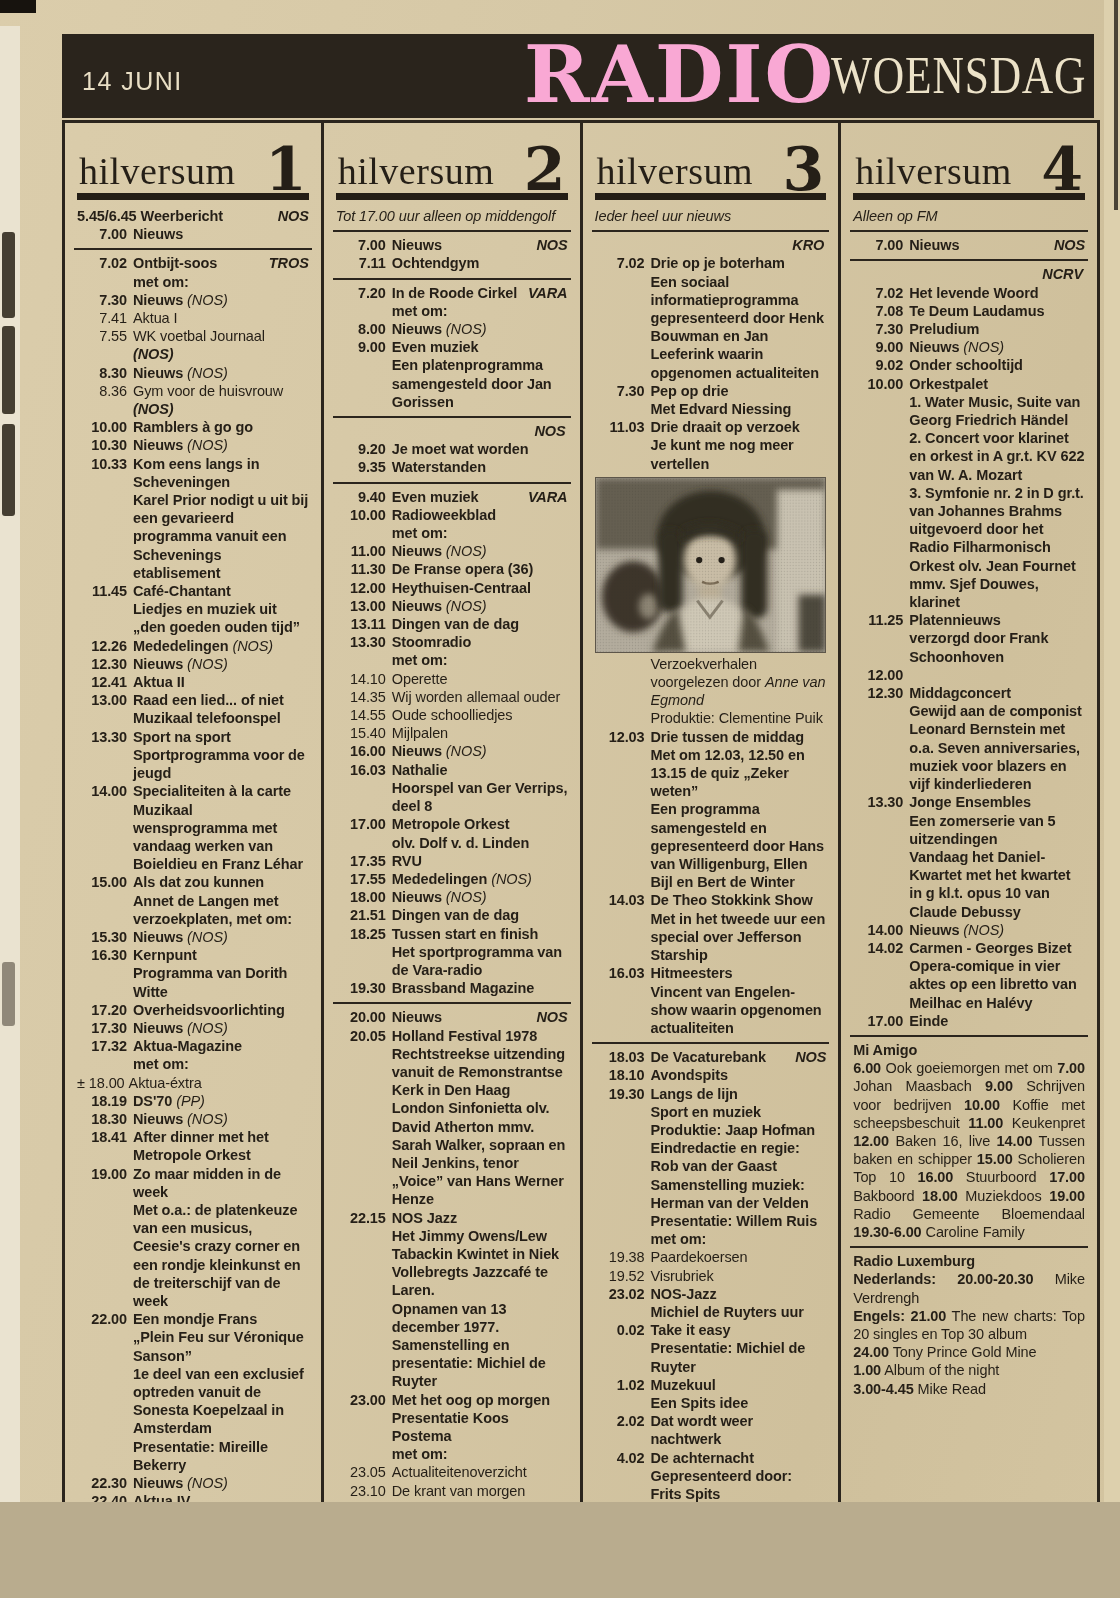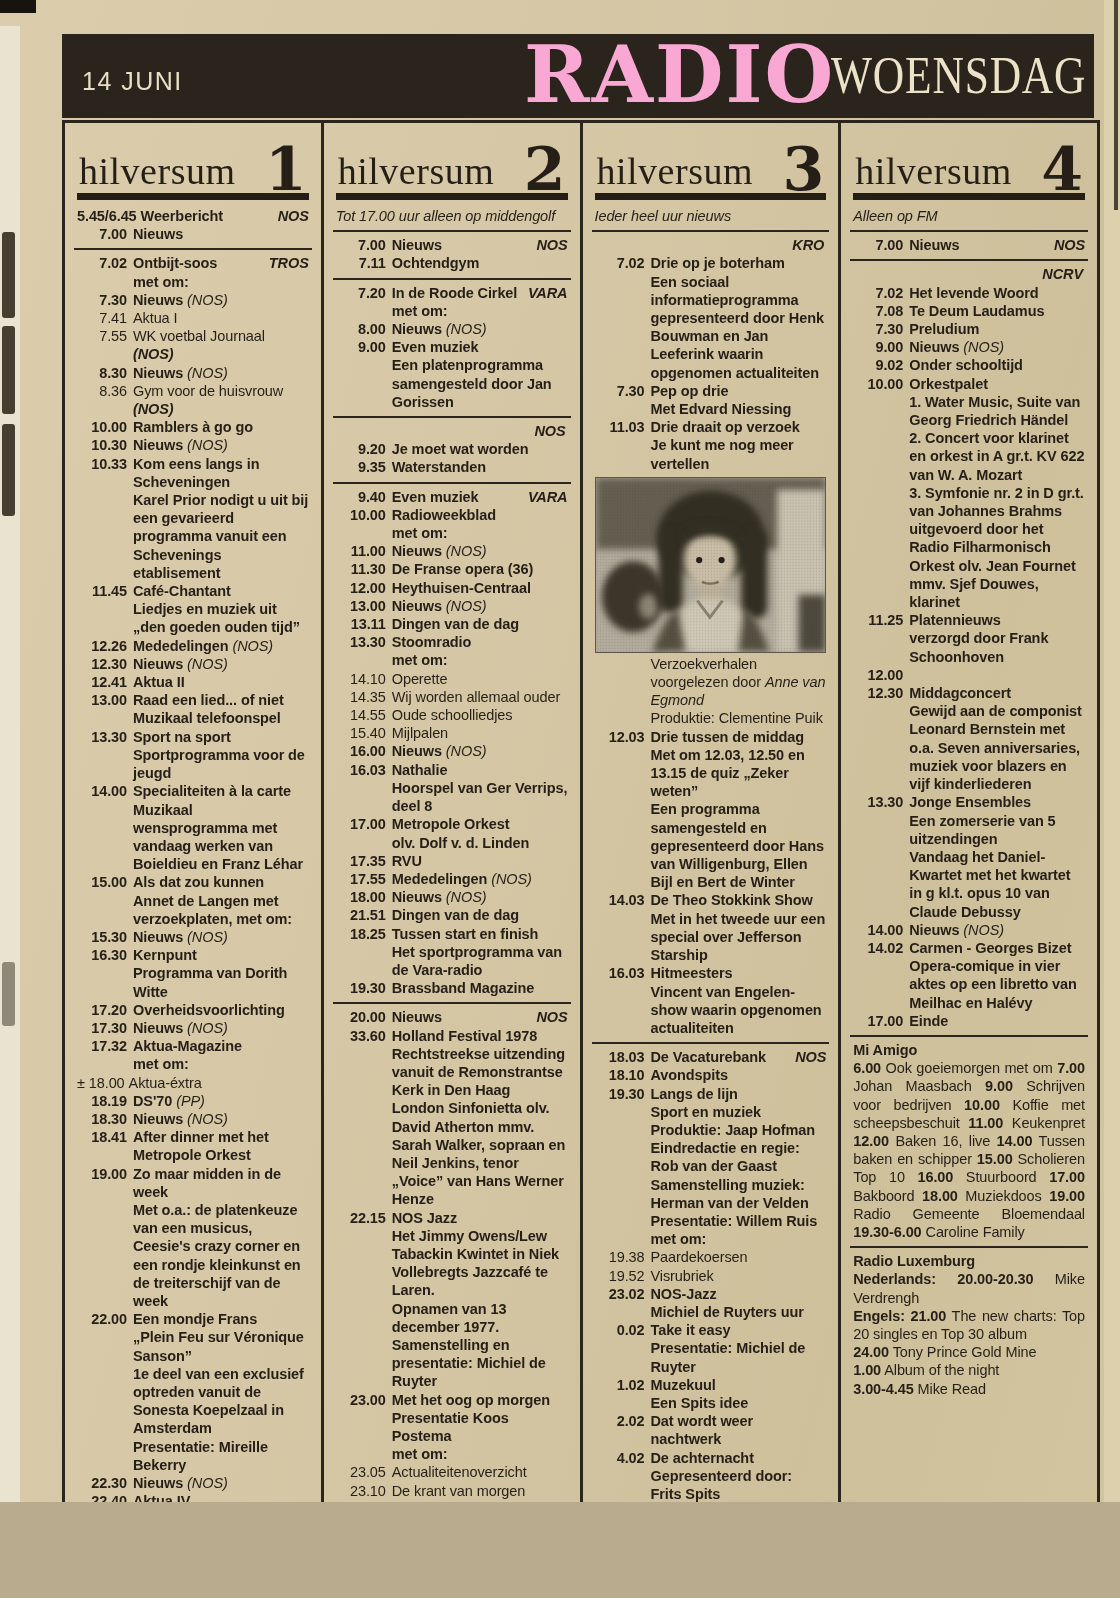--- a/index.html
+++ b/index.html
@@ -338,21 +338,21 @@
           <div class="prow">
             <span class="ptime">19.30</span>
             <span class="pmain"><span class="ptitle">Brassband Magazine</span></span>
           </div>
           <div class="rule"></div>
           <div class="prow">
             <span class="ptime">20.00</span>
             <span class="pmain"><span class="porg">NOS</span><span class="ptitle">Nieuws</span></span>
           </div>
           <div class="prow">
-            <span class="ptime">33.60</span>
+            <span class="ptime">20.05</span>
             <span class="pmain"><span class="ptitle">Holland Festival 1978</span><div class="pdet">Rechtstreekse uitzending vanuit de Remonstrantse Kerk in Den Haag</div><div class="pdet">London Sinfonietta olv. David Atherton mmv. Sarah Walker, sopraan en Neil Jenkins, tenor</div><div class="pdet">„Voice” van Hans Werner Henze</div></span>
           </div>
           <div class="prow">
             <span class="ptime">22.15</span>
             <span class="pmain"><span class="ptitle">NOS Jazz</span><div class="pdet">Het Jimmy Owens/Lew Tabackin Kwintet in Niek Vollebregts Jazzcafé te Laren.</div><div class="pdet">Opnamen van 13 december 1977.</div><div class="pdet">Samenstelling en presentatie: Michiel de Ruyter</div></span>
           </div>
           <div class="prow">
             <span class="ptime">23.00</span>
             <span class="pmain"><span class="ptitle">Met het oog op morgen</span><div class="pdet">Presentatie Koos Postema</div><div class="pdet">met om:</div></span>
           </div>

